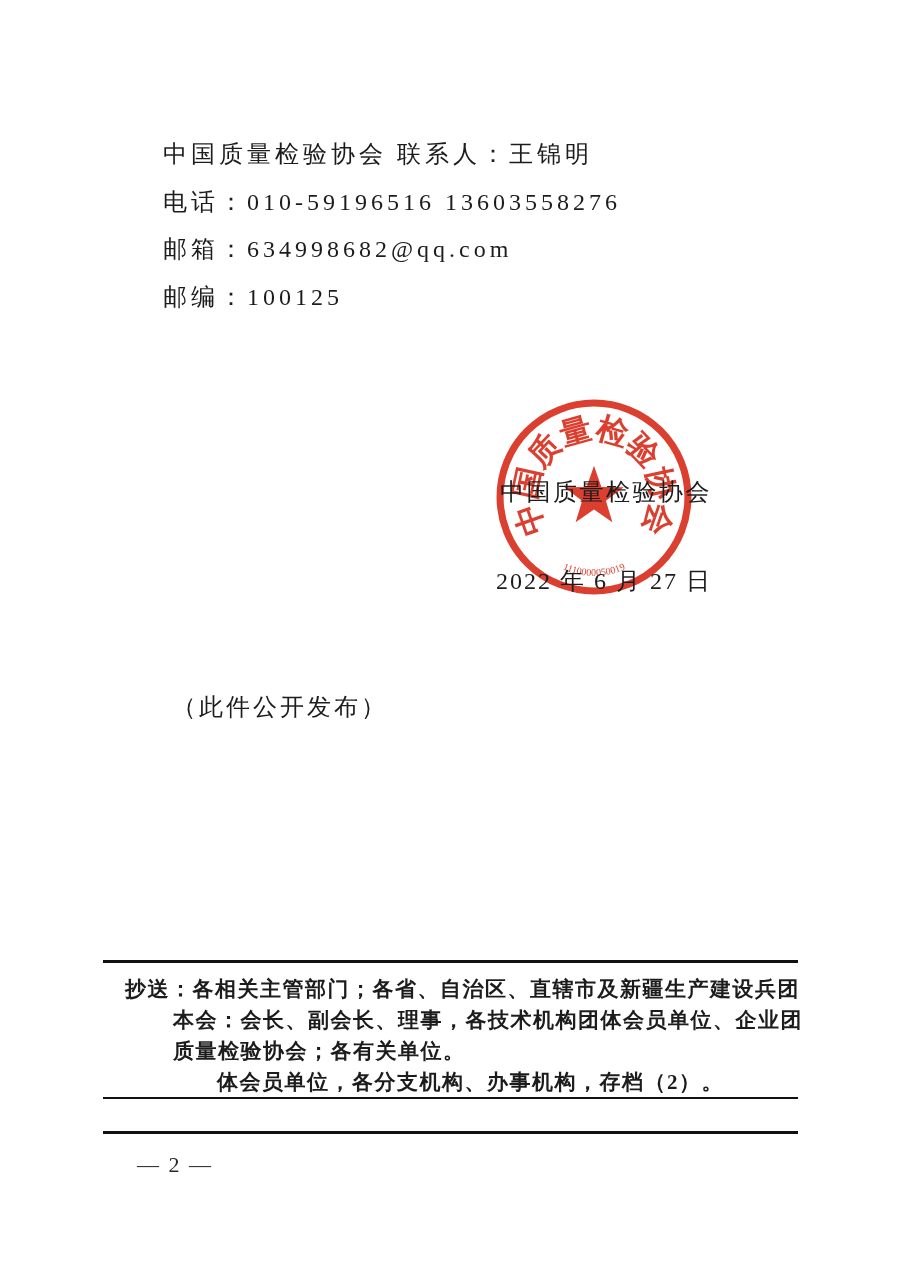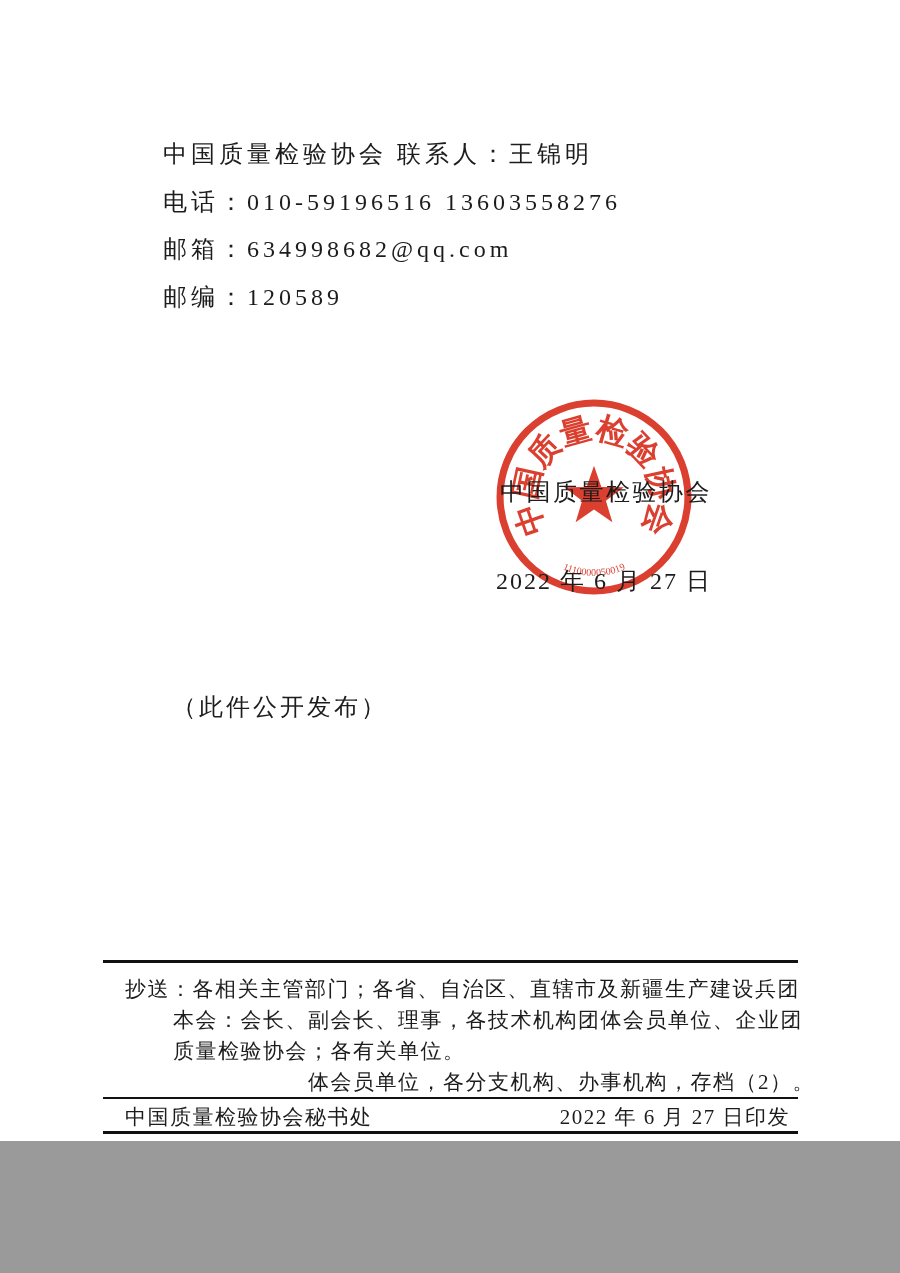--- a/index.html
+++ b/index.html
@@ -1,18 +1,18 @@
 <!DOCTYPE html>
 <html><head>
 <meta charset="utf-8">
 <style>
   html,body{margin:0;padding:0;background:#9a9a9a;}
   .page{
     position:relative;
-    width:900px;height:1141px;
+    width:900px;height:1273px;
     background:#ffffff;
     font-family:"Liberation Serif","DejaVu Serif",serif;
     color:#1c1c1c;
     overflow:hidden;
     margin:0 auto;
   }
   
   .contact{
     position:absolute;left:163px;top:131px;width:710px;
     font-size:24px;line-height:47.5px;letter-spacing:4px;
@@ -41,43 +41,44 @@
   }
   
   .rule{position:absolute;left:103px;width:695px;background:#111;}
   .rule-a{top:960px;height:3px;}
   .rule-b{top:1097px;height:1.5px;}
   .rule-c{top:1131px;height:3px;}
   .cc{
     position:absolute;left:125px;top:974px;width:690px;
     font-size:21px;line-height:31px;letter-spacing:1.5px;
     white-space:nowrap;
+    font-weight:bold;
   }
   .cc .ind1{padding-left:48px;}
-  .cc .ind2{padding-left:92px;text-align:right;}
+  .cc .ind2{padding-left:92px;}
   .issuer-row{
     position:absolute;left:125px;top:1103px;width:665px;
     display:flex;justify-content:space-between;align-items:center;
     font-size:21px;letter-spacing:1.5px;white-space:nowrap;
   }
   .page-num{
     position:absolute;left:137px;top:1152px;
     font-size:22px;letter-spacing:2px;color:#2a2a2a;
   }
 </style>
 </head>
 <body>
 
 <div class="page">
 
   <div class="contact">
     <div>中国质量检验协会 联系人：王锦明</div>
     <div>电话：010-59196516  13603558276</div>
     <div>邮箱：634998682@qq.com</div>
-    <div>邮编：120589</div>
+    <div>邮编：100125</div>
   </div>
 
   <div class="seal">
     <svg viewBox="0 0 200 200">
       <defs>
         <path id="arcTop" d="M 56.3 136.6 A 57 57 0 1 1 143.7 136.6" fill="none"></path>
         <path id="arcBottom" d="M 49.9 159.8 A 78 78 0 0 0 150.1 159.8" fill="none"></path>
       </defs>
       <circle cx="100" cy="100" r="93" fill="none" stroke-width="7" stroke="#d9301f"></circle>
       <polygon points="100,69 107.3,90 129.5,90.4 111.8,103.8 118.2,125.1 100,112.4 81.8,125.1 88.2,103.8 70.5,90.4 92.7,90" fill="#d9301f"></polygon>
@@ -99,22 +100,18 @@
 
   <div class="cc">
     <div>抄送：各相关主管部门；各省、自治区、直辖市及新疆生产建设兵团</div>
     <div class="ind1">本会：会长、副会长、理事，各技术机构团体会员单位、企业团</div>
     <div class="ind1">质量检验协会；各有关单位。</div>
     <div class="ind2">体会员单位，各分支机构、办事机构，存档（2）。</div>
   </div>
 
   <div class="rule rule-b"></div>
 
-  <div class="issuer-row">
-    <span>中国质量检验协会秘书处</span>
-    <span>2022 年 6 月 27 日印发</span>
-  </div>
 
   <div class="rule rule-c"></div>
 
   <div class="page-num">— 2 —</div>
 
 </div>
 
 </body></html>

